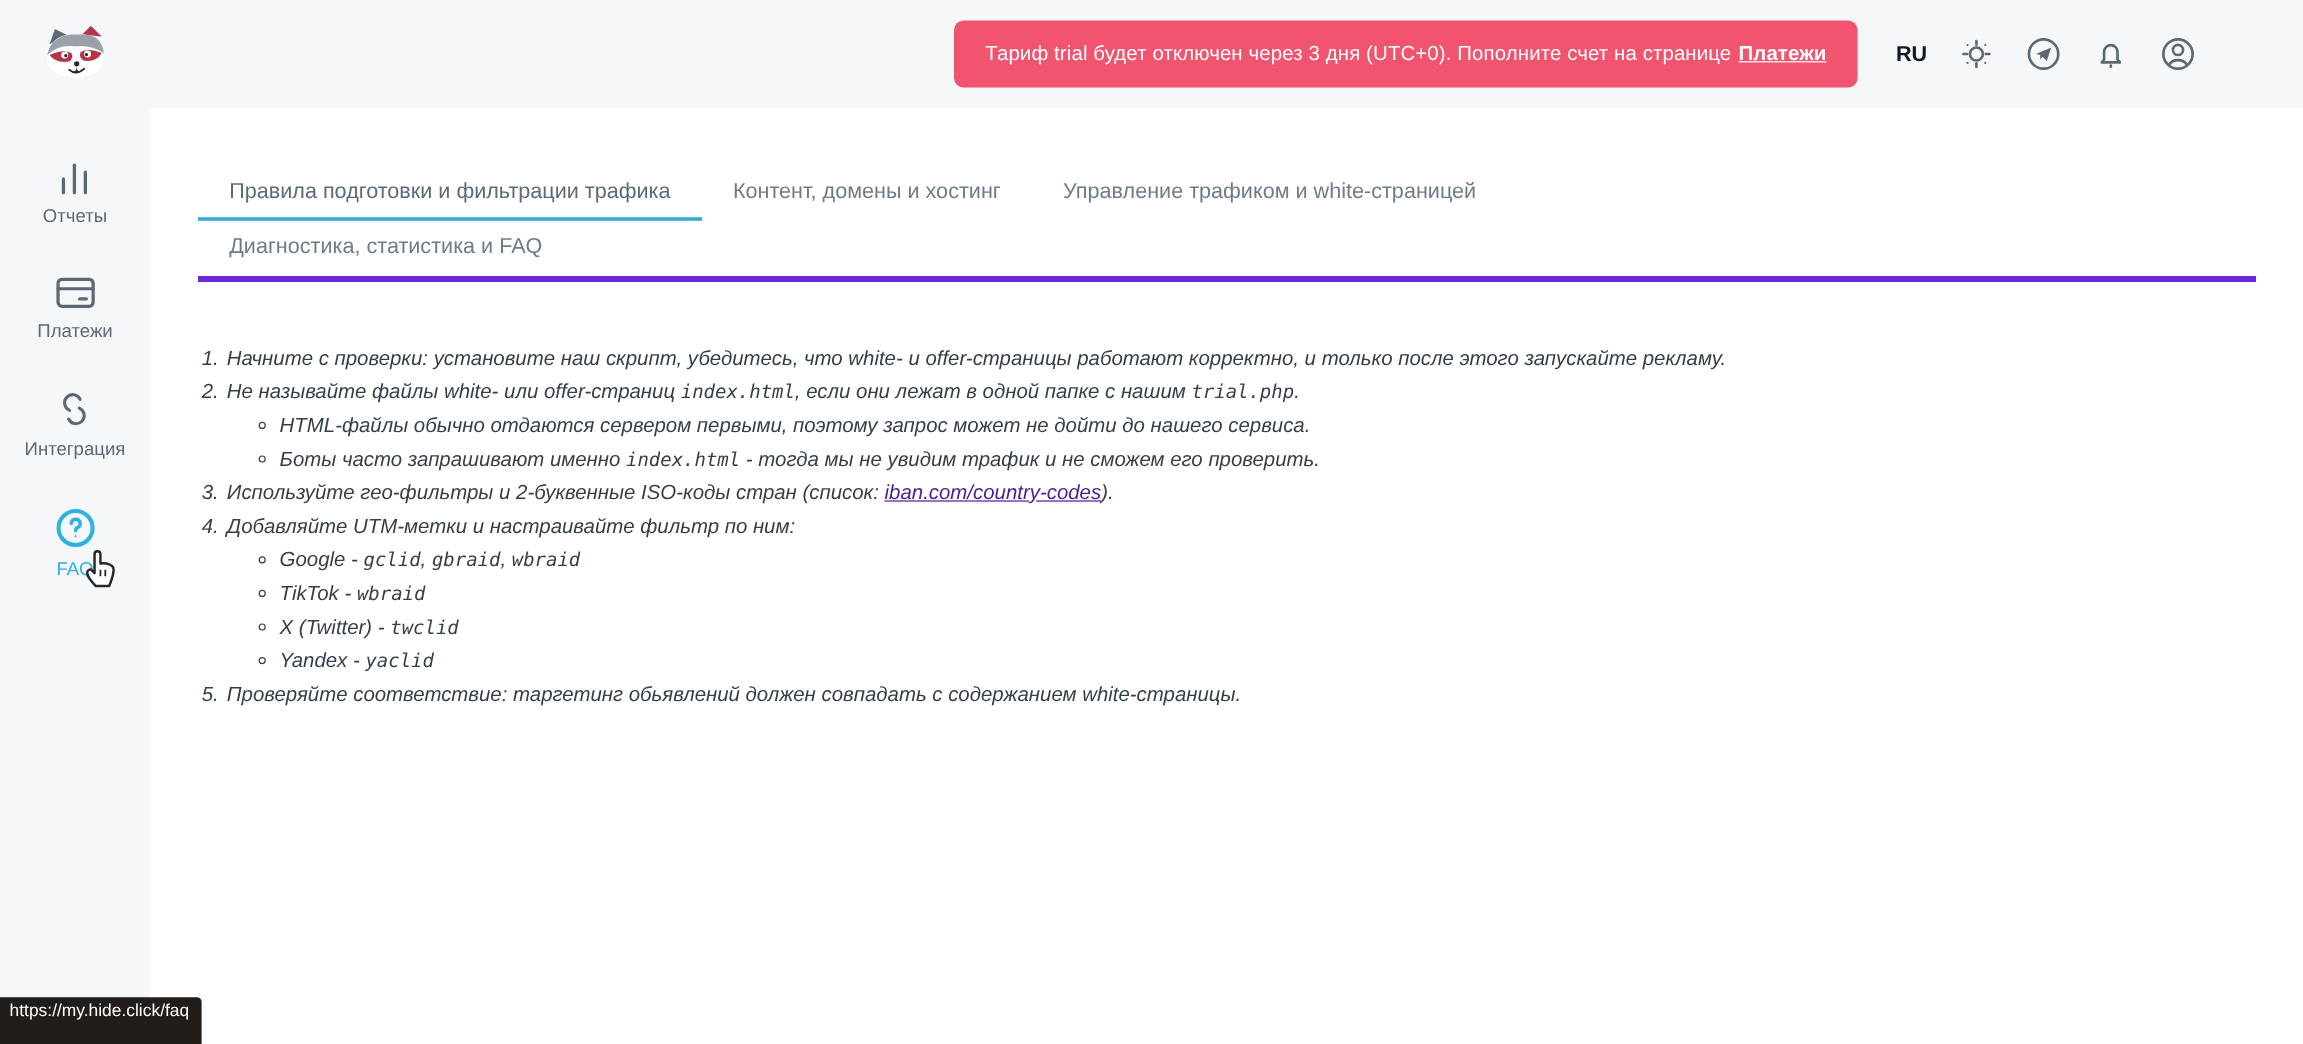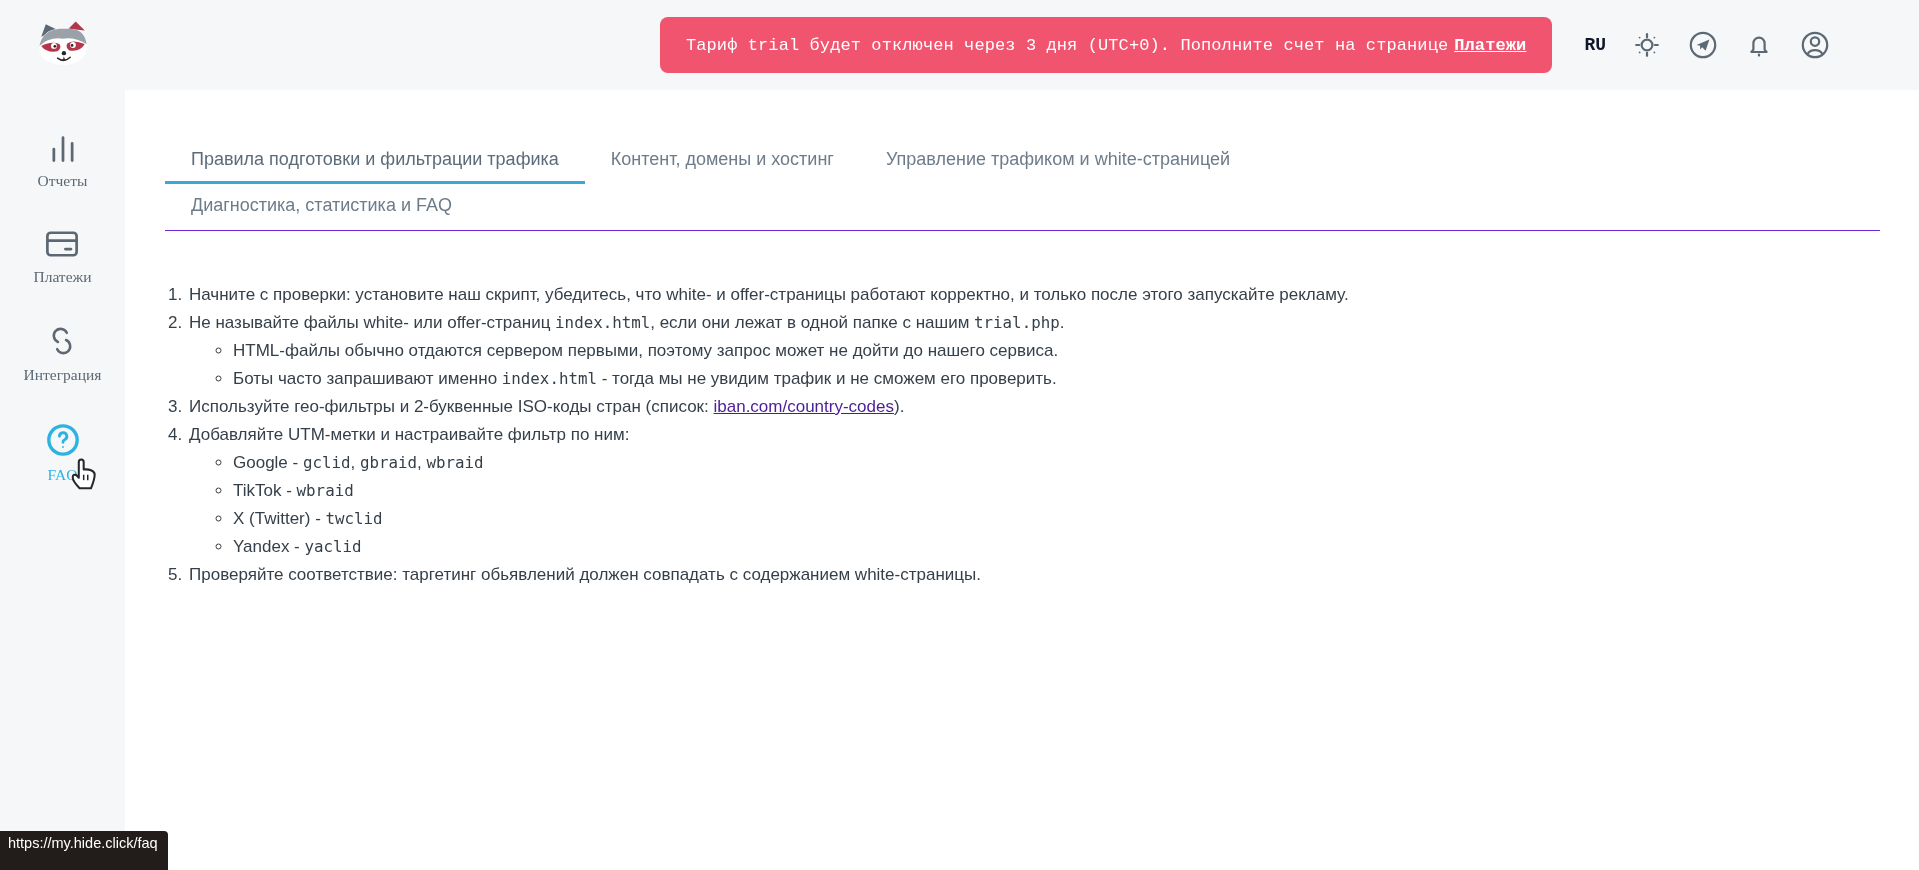--- a/index.html
+++ b/index.html
@@ -1,52 +1,52 @@
 <!DOCTYPE html>
 <html><head>
 <meta charset="utf-8">
 <style>
   * { margin:0; padding:0; box-sizing:border-box; }
   html,body { width:1919px; height:870px; overflow:hidden;
     font-family:"Liberation Sans", sans-serif; background:#f6f7f9; }
 
   
   .header { position:absolute; top:0; left:0; width:1846px; height:90px;
-    background:#f6f7f9; display:flex; align-items:center; padding-right:16px; z-index:5;font-family:Liberation Mono, monospace; }
+    background:#f6f7f9; display:flex; align-items:center; padding-right:16px; z-index:5; }
   .logo-wrap { width:125px; display:flex; justify-content:center; align-items:center; }
   .banner { margin-left:auto; margin-right:32px; height:56px; background:#f0546e;
     border-radius:8px; display:flex; align-items:center; padding:0 26px;
     color:#ffffff; font-size:17px; font-weight:500; letter-spacing:.1px; }
   .banner a { color:#ffffff; font-weight:700; text-decoration:underline; margin-left:6px; }
   .hdr-controls { display:flex; align-items:center; gap:26px; }
   .lang { font-size:18px; font-weight:600; color:#0f172a; cursor:pointer; }
   .hicon { width:30px; height:30px; display:flex; align-items:center; justify-content:center; cursor:pointer; }
   .hicon svg { stroke:#5c6873; fill:none; stroke-width:2.2; stroke-linecap:round; stroke-linejoin:round; }
 
   
   .sidebar { position:absolute; top:90px; left:0; width:125px; bottom:0;
     background:#f6f7f9; display:flex; flex-direction:column; align-items:center; padding-top:42px; }
   .side-item { display:flex; flex-direction:column; align-items:center; gap:8px;
-    margin-bottom:38px; cursor:pointer;font-family:Liberation Serif, serif; }
+    margin-bottom:38px; cursor:pointer; }
   .side-item svg { stroke:#5c6873; fill:none; stroke-width:2.4; stroke-linecap:round; stroke-linejoin:round; }
   .side-item .lbl { font-size:15.5px; color:#5c6873; }
   .side-item.active svg { stroke:#2db2e2; }
   .side-item.active .lbl { color:#2db2e2; }
 
   
   .main { position:absolute; top:90px; left:125px; right:0; bottom:0; background:#ffffff; }
-  .tabs-block { margin:48px 39px 0 40px; border-bottom:1px solid #6d28d9;
+  .tabs-block { margin:48px 39px 0 40px; border-bottom:5px solid #6d28d9;
     display:flex; flex-wrap:wrap; }
   .tab { height:46px; display:flex; align-items:center; padding:0 26px;
     font-size:18px; color:#6e7c8a; cursor:pointer; border-bottom:3px solid transparent; white-space:nowrap; }
   .tab.active { color:#5c6b79; border-bottom-color:#38a9d3; }
   .tab-break { flex-basis:100%; height:0; }
 
   .content { margin:50px 40px 0 40px; color:#353f49; font-size:17px; line-height:28px; }
-  ol.rules { list-style:decimal outside; padding-left:22px; }
+  ol.rules { list-style:decimal outside; padding-left:22px;font-style:italic; }
   ol.rules > li { padding-left:2px; }
   ol.rules ul { list-style:circle outside; padding-left:44px; }
   .code { font-family:"DejaVu Sans Mono", monospace; font-size:0.93em; }
   .inline-link { color:#4c1d95; text-decoration:underline; cursor:pointer; }
 
   
   .statusbar { position:absolute; left:0; bottom:0; background:#221d1b; color:#ffffff;
     font-size:14.5px; padding:4px 10px 19px 8px; border-radius:0 4px 0 0; z-index:9; }
 
   

